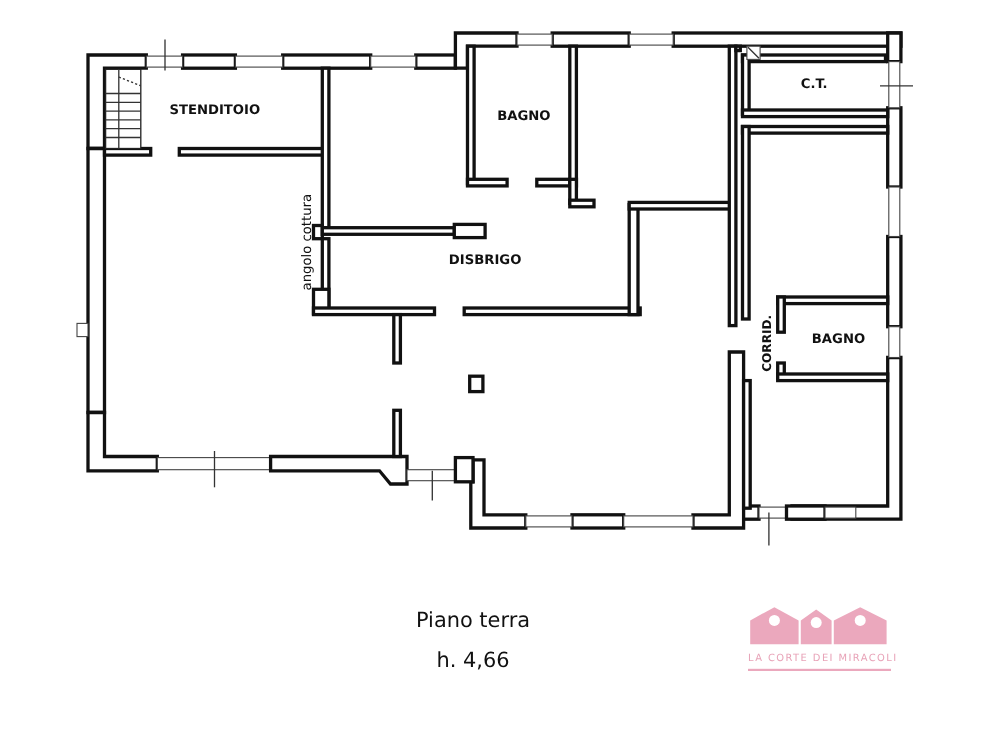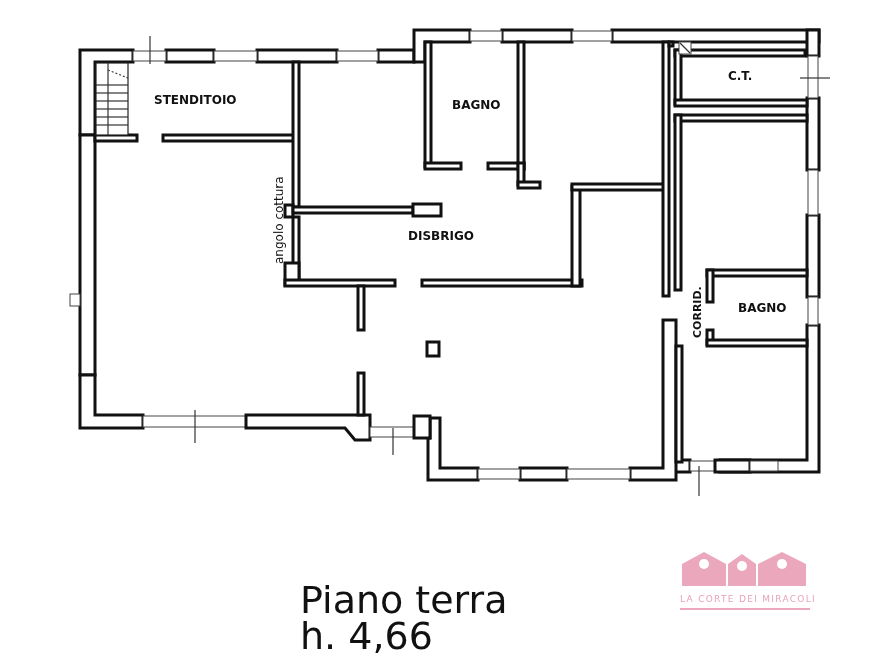--- a/index.html
+++ b/index.html
@@ -2,21 +2,21 @@
 <html><head>
 <meta charset="utf-8">
 <style>
   html, body { margin:0; padding:0; background:#ffffff; }
   body { width:893px; height:670px; position:relative; overflow:hidden; font-family:"DejaVu Sans", sans-serif; }
   #plan { position:absolute; left:0; top:0; }
   .wall { fill:#ffffff; stroke:#111; stroke-width:3; }
   .thin { fill:none; stroke:#333; stroke-width:1.2; }
   .glass { fill:#fff; stroke:#444; stroke-width:1; }
   .lbl { font-family:"DejaVu Sans", sans-serif; font-weight:bold; font-size:12px; fill:#111; }
-  .caption { position:absolute; left:300px; top:582px; width:260px; text-align:left; font-family:"DejaVu Sans", sans-serif; font-size:38px; line-height:36px; color:#111; }
+  .caption { position:absolute; left:300px; top:546px; width:260px; text-align:center; font-family:"DejaVu Sans", sans-serif; font-size:19px; line-height:36px; color:#111; }
   .logo { position:absolute; left:680px; top:550px; width:130px; }
   .logo-text { font-family:"DejaVu Sans", sans-serif; font-size:9px; letter-spacing:1.3px; color:#e8a3b8; text-align:right; margin-top:4px; white-space:nowrap; }
   .logo-line { height:2px; background:#eba8bd; margin-top:4px; }
 </style>
 </head>
 <body>
 
 <svg id="plan" width="893" height="670" viewBox="0 0 893 670" xmlns="http://www.w3.org/2000/svg">
 
   <g>

